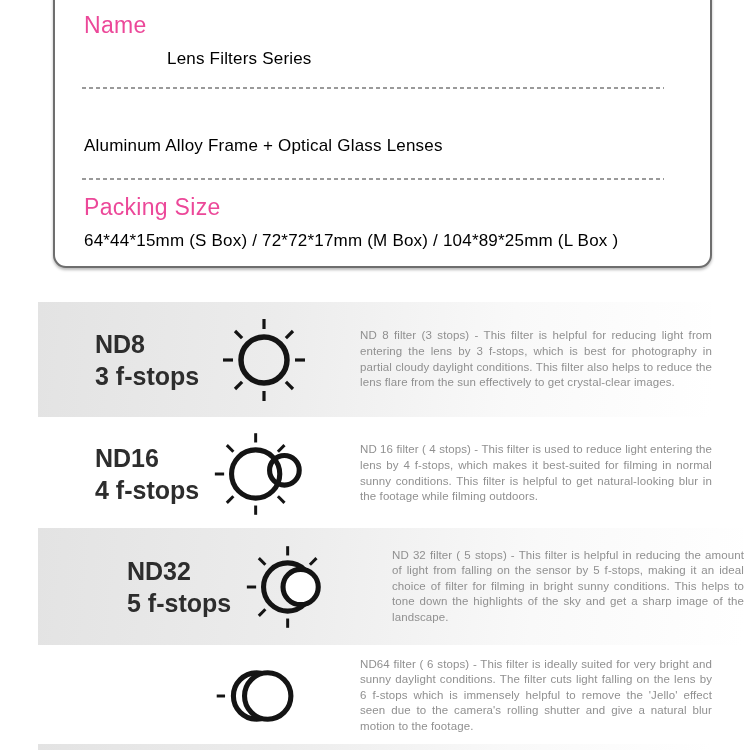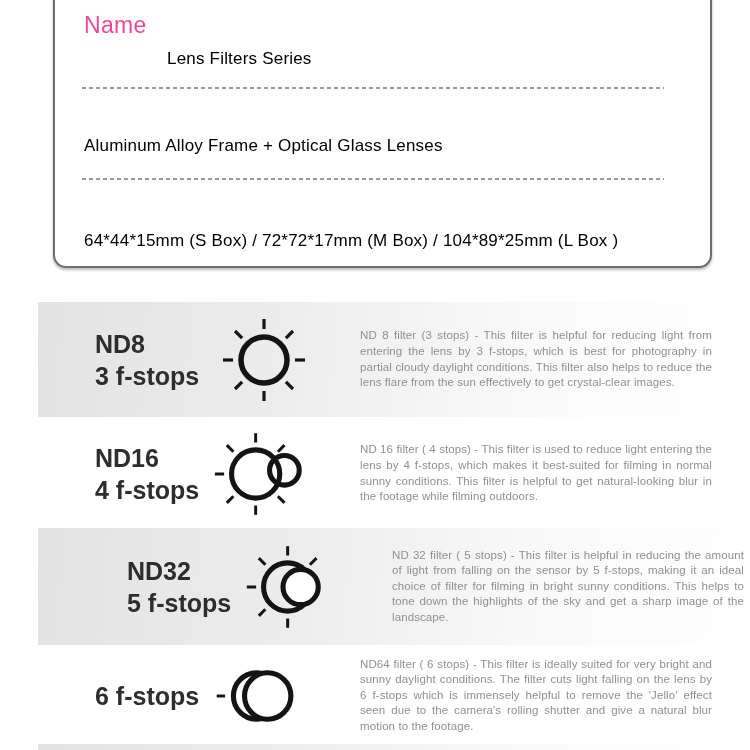--- a/index.html
+++ b/index.html
@@ -69,20 +69,21 @@
 <body>
 
 <div class="page">
 
   <div class="spec-box">
     <div class="label name-label">Name</div>
     <div class="value name-value">Lens Filters Series</div>
     <div class="divider divider-1"></div>
     <div class="value material-value">Aluminum Alloy Frame + Optical Glass Lenses</div>
     <div class="divider divider-2"></div>
+    <div class="label packing-label">Packing Size</div>
     <div class="value packing-value">64*44*15mm (S Box) / 72*72*17mm (M Box) / 104*89*25mm (L Box )</div>
   </div>
 
   <div class="row row-0 row-shaded">
     <div class="row-title">
       <div>ND8</div>
       <div>3 f-stops</div>
     </div>
     <div class="row-icon">
       <svg width="96" height="96" viewBox="0 0 96 96">
@@ -136,21 +137,20 @@
         <line class="icon-line" x1="22" y1="24" x2="14.9" y2="16.9"></line>
         <line class="icon-line" x1="22" y1="72" x2="14.9" y2="79.1"></line>
         <line class="icon-line" x1="70" y1="24" x2="77.1" y2="16.9"></line>
       </svg>
     </div>
     <div class="row-desc">ND 32 filter ( 5 stops) - This filter is helpful in reducing the amount of light from falling on the sensor by 5 f-stops, making it an ideal choice of filter for filming in bright sunny conditions. This helps to tone down the highlights of the sky and get a sharp image of the landscape.</div>
   </div>
 
   <div class="row row-3">
     <div class="row-title">
-      <div>6 f-stops</div>
     </div>
     <div class="row-icon">
       <svg width="110" height="96" viewBox="0 0 110 96">
         <circle class="icon-circle" cx="47" cy="48" r="25" stroke-width="6"></circle>
         <circle class="icon-circle-fill" cx="59" cy="48" r="25" stroke-width="6"></circle>
         <line class="icon-line" x1="13" y1="48" x2="4" y2="48"></line>
       </svg>
     </div>
     <div class="row-desc">ND64 filter ( 6 stops) - This filter is ideally suited for very bright and sunny daylight conditions. The filter cuts light falling on the lens by 6 f-stops which is immensely helpful to remove the 'Jello' effect seen due to the camera's rolling shutter and give a natural blur motion to the footage.</div>
   </div>

